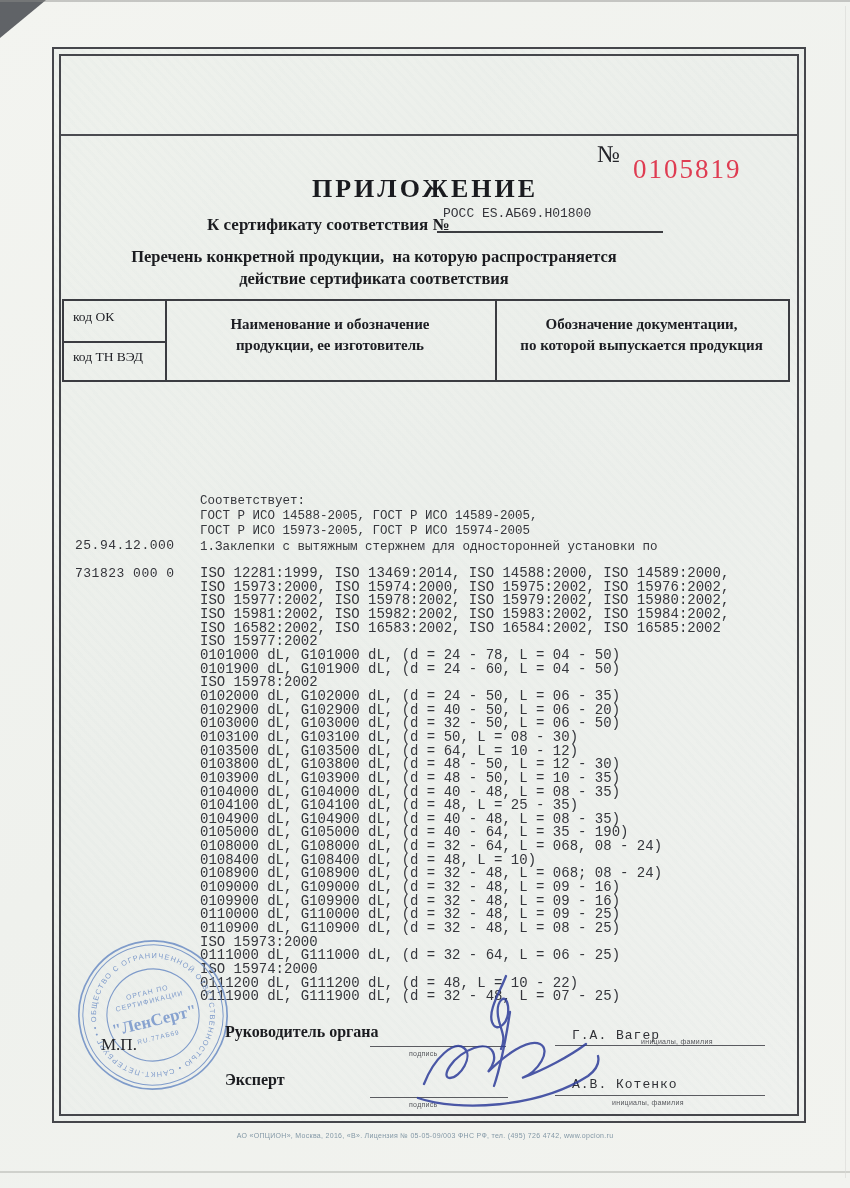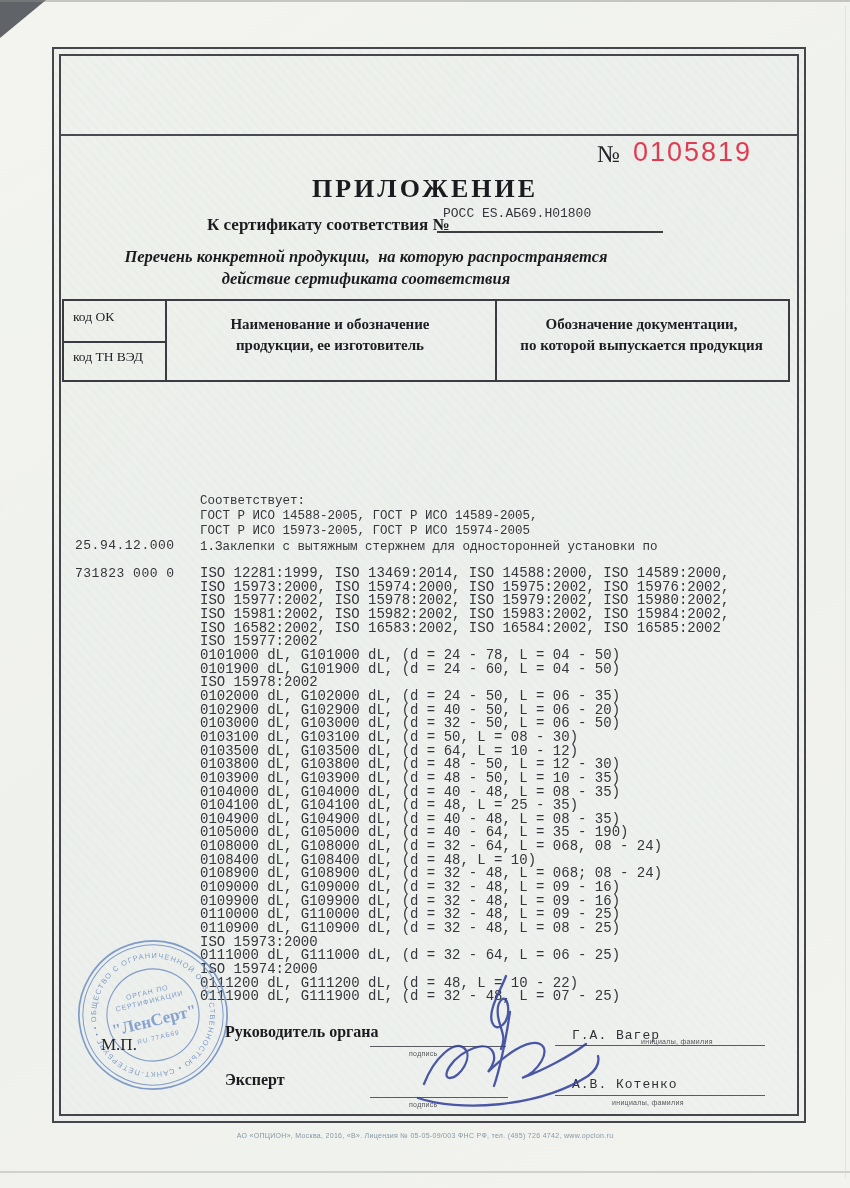--- a/index.html
+++ b/index.html
@@ -19,27 +19,27 @@
     background:
       repeating-linear-gradient(47deg,rgba(110,150,160,.02) 0 3px,rgba(255,255,255,0) 3px 7px),
       linear-gradient(135deg,#eef1ec 0%,#ecefeb 45%,#eff1ee 100%);}
   .frame-inner{position:absolute;inset:5px;border:2px solid #45464b;}
   
   .header-band{position:absolute;left:0;right:0;top:0;height:66px;border-bottom:2px solid #4a4b50;text-align:center;padding-top:12px;}
   .sys-title{font-size:23px;font-weight:bold;letter-spacing:5px;color:#17181c;}
   .agency-title{font-size:16px;font-weight:bold;letter-spacing:.4px;margin-top:4px;color:#1b1c20;}
   
   .numero-sign{left:597px;top:141px;font-size:24px;color:#24252a;}
-  .cert-number{left:633px;top:137px;font-family:Liberation Sans, sans-serif;font-size:27px;letter-spacing:2px;}
+  .cert-number{left:633px;top:154px;font-family:Liberation Serif, serif;font-size:27px;letter-spacing:2px;}
   
   .appendix-title{left:0;width:850px;top:174px;text-align:center;font-size:26px;font-weight:bold;letter-spacing:3px;color:#1a1b1f;}
   .ref-label{left:207px;top:215px;font-size:17px;font-weight:bold;color:#1c1d21;}
   .ref-value{left:443px;top:206px;font-family:"Liberation Mono",monospace;font-size:13px;color:#34343a;}
   .ref-underline{left:437px;top:231px;width:226px;height:1.5px;background:#3c3d41;}
-  .scope-line{left:0;width:732px;text-align:center;font-size:16.5px;font-weight:bold;white-space:pre;color:#1b1c20;font-style:italic;}
+  .scope-line{left:8px;width:732px;text-align:center;font-size:16.5px;font-weight:bold;white-space:pre;color:#1b1c20;}
   .scope1{top:247px;} .scope2{top:269px;}
   
   .spec-table{left:62px;top:299px;width:724px;height:79px;border:2px solid #3b3c41;}
   .vline{position:absolute;top:0;bottom:0;width:1.5px;background:#3b3c41;}
   .v1{left:101px;} .v2{left:431px;}
   .hline-left{position:absolute;left:0;top:40px;width:101px;height:1.5px;background:#3b3c41;}
   .cell-label{position:absolute;font-size:13.5px;color:#202126;}
   .cell-ok{left:9px;top:8px;} .cell-tnved{left:9px;top:48px;}
   .cell-center{position:absolute;top:13px;text-align:center;font-size:15px;font-weight:600;line-height:21px;white-space:pre;color:#1d1e23;}
   .cell-product{left:101px;width:330px;} .cell-doc{left:431px;width:293px;}

